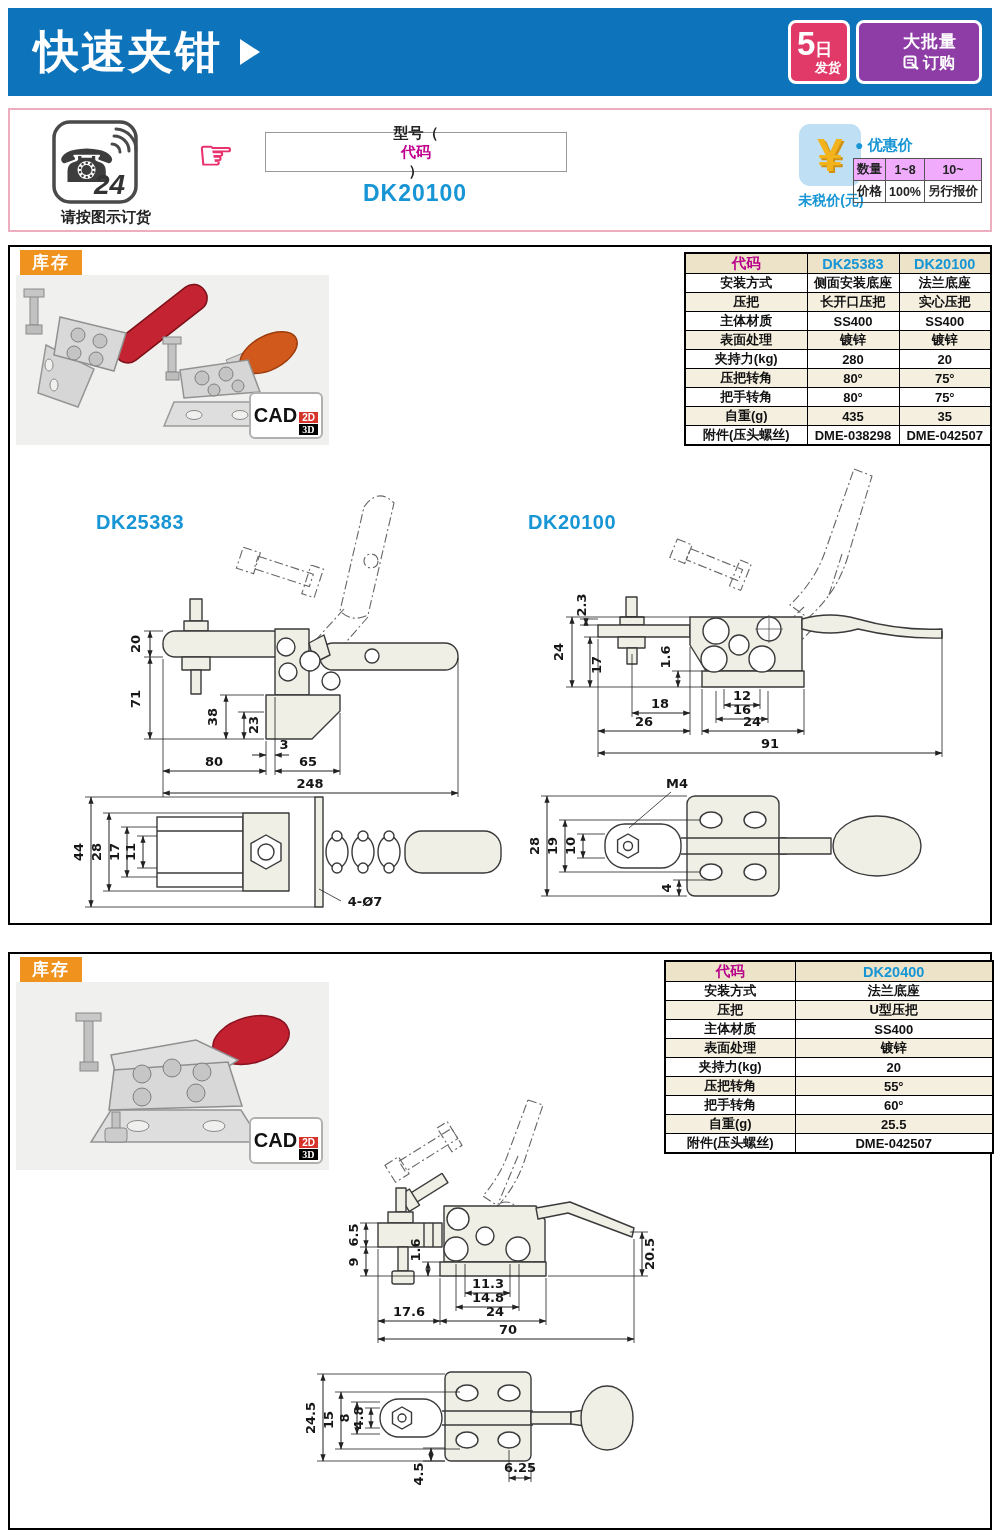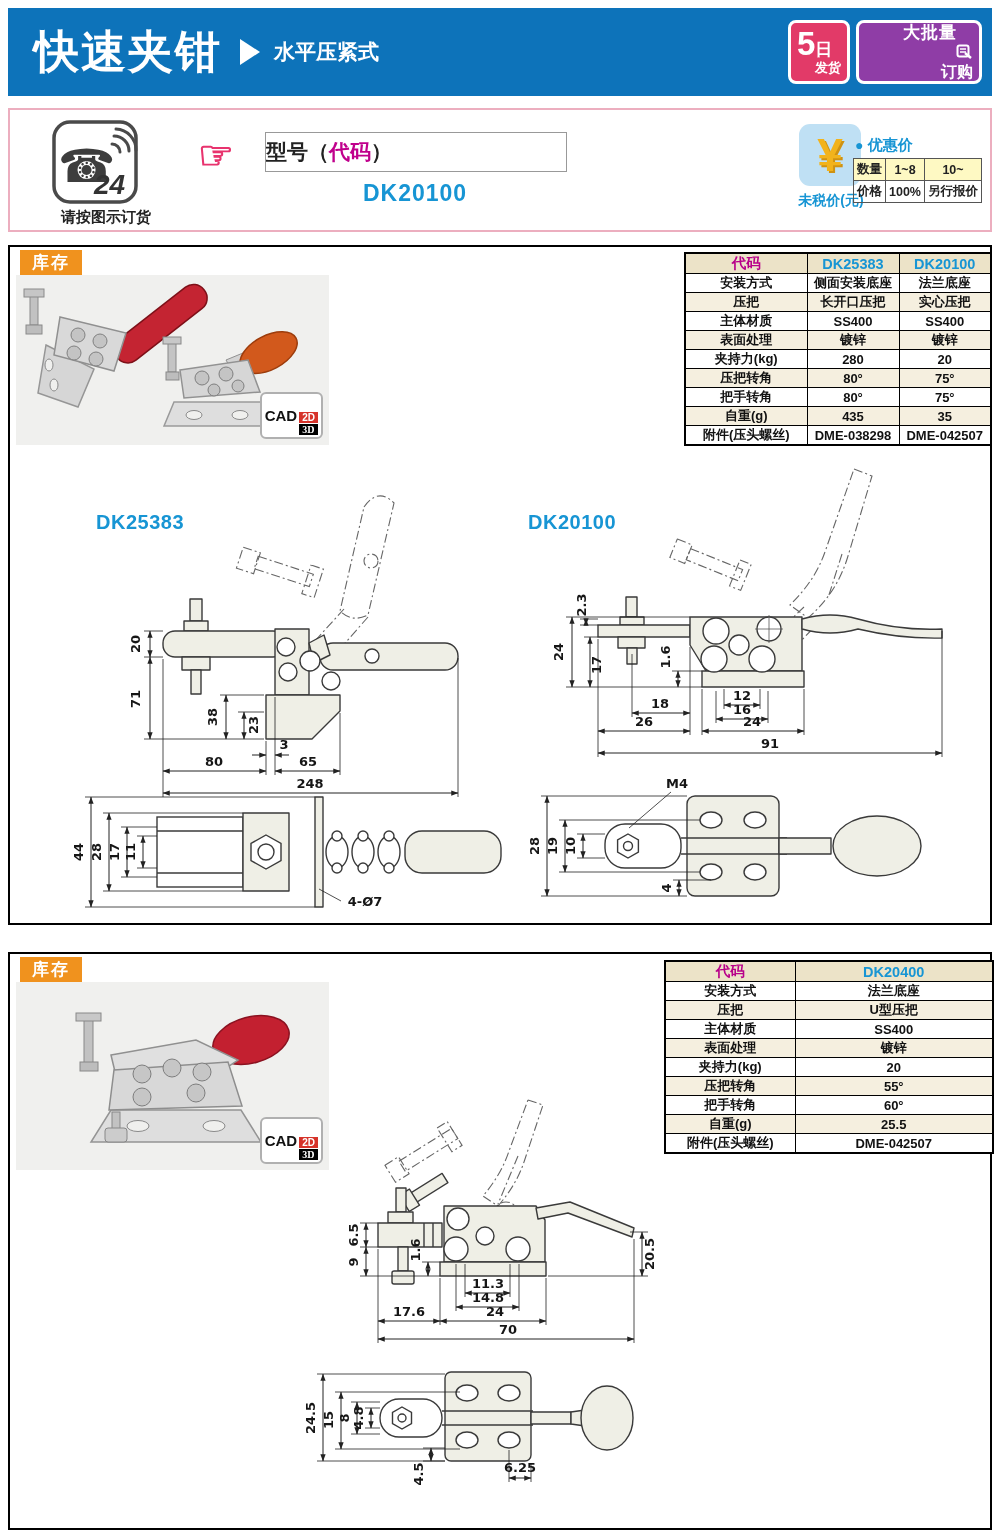--- a/index.html
+++ b/index.html
@@ -17,47 +17,47 @@
   .badges{margin-left:auto;margin-right:10px;display:flex;gap:6px;}
   .badge{border:3px solid #fff;border-radius:8px;color:#fff;height:54px;
          display:flex;flex-direction:column;justify-content:center;padding:2px 6px;}
   .ship{background:#e23a68;min-width:44px;}
   .ship-top{display:flex;align-items:baseline;line-height:1;}
   .ship-num{font-size:33px;font-weight:bold;}
   .ship-unit{font-size:17px;font-weight:bold;}
   .ship-cap{font-size:13px;font-weight:bold;text-align:right;margin-top:-1px;}
   .bulk{background:#8f3da6;min-width:70px;padding-left:44px;}
   .bulk-l1{font-size:17px;font-weight:bold;letter-spacing:1px;line-height:1.2;}
-  .bulk-l2{display:flex;align-items:flex-end;gap:3px;font-size:16px;font-weight:bold;line-height:1.2;flex-direction:column;}
+  .bulk-l2{display:flex;align-items:center;gap:3px;font-size:16px;font-weight:bold;line-height:1.2;}
   
   .order{position:absolute;left:8px;top:108px;width:980px;height:120px;border:2px solid #ecaebf;background:#fff;}
   .ocap{position:absolute;left:18px;top:98px;width:156px;text-align:center;font-size:15px;font-weight:bold;color:#222;}
   .hand{position:absolute;left:188px;top:22px;font-size:40px;color:#e8336e;font-weight:bold;}
   .modelbox{position:absolute;left:255px;top:22px;width:300px;height:38px;border:1.5px solid #999;
-            display:flex;align-items:center;font-size:21px;font-weight:bold;color:#222;}
+            display:flex;align-items:center;justify-content:center;font-size:15px;font-weight:bold;color:#222;flex-direction:column;}
   .modelbox .mag{color:#c0008c;}
   .modelcode{position:absolute;left:255px;top:70px;width:300px;text-align:center;
              font-size:23px;font-weight:bold;color:#1795d4;letter-spacing:1px;}
   .yenicon{position:absolute;left:789px;top:14px;width:62px;height:62px;background:#bfe0f4;border-radius:11px;
            display:flex;align-items:center;justify-content:center;}
   .yenicon span{font-size:46px;font-weight:900;color:#f2b31c;text-shadow:2px 2px 0 #cf9212;}
   .taxnote{position:absolute;left:771px;top:82px;width:100px;text-align:center;font-size:14px;font-weight:bold;color:#1795d4;}
   .disc{position:absolute;left:845px;top:26px;font-size:15px;font-weight:bold;color:#1795d4;}
   .disc .dot{font-size:14px;}
   .price{position:absolute;left:843px;top:48px;border-collapse:collapse;}
   .price td{border:1px solid #555;font-size:12.5px;font-weight:bold;text-align:center;padding:2px 3px;color:#222;white-space:nowrap;}
-  .price tr:first-child td{background:#fef9c3;}
+  .price tr:first-child td{background:#f0abfc;}
   
   .sec{position:absolute;background:#fff;border:2px solid #000;}
   .stock{position:absolute;left:10px;top:3px;background:#f0921e;color:#fff;font-size:17px;
          font-weight:bold;padding:1px 12px 3px;letter-spacing:2px;}
   .photo{position:absolute;background:#f0f0ee;}
   .cadbadge{position:absolute;right:6px;bottom:6px;background:#fff;border:2px solid #b0b0b0;border-radius:6px;
             display:flex;align-items:center;padding:2px 3px;gap:2px;}
-  .cadtxt{font-weight:bold;font-size:15px;color:#111;}
+  .cadtxt{font-weight:bold;font-size:20px;color:#111;}
   .cadchips{display:flex;flex-direction:column;gap:1px;}
   .chip2d,.chip3d{color:#fff;font-size:10px;font-weight:bold;padding:0 3px;line-height:11px;}
   .chip2d{background:#d6332a;margin-top:16px;}
   .chip3d{background:#000000;font-family:Liberation Serif, serif;}
   .spec{position:absolute;border-collapse:collapse;table-layout:fixed;border:2px solid #000;}
   .spec td{border:1px solid #000;text-align:center;font-size:13px;font-weight:bold;color:#111;
            padding:0;white-space:nowrap;overflow:hidden;}
   .spec tr:nth-child(odd) td{background:#f5efdf;}
   .spec tr:nth-child(even) td{background:#fff;}
   .spec tr.hdr td{background:#ece3c8;font-size:14.5px;}
@@ -86,21 +86,20 @@
     </marker>
   </defs>
 </svg>
 
 <div id="page">
 
   <div class="hdrbar">
     <div class="htitle">快速夹钳</div>
     <div class="harrow"></div>
     <div class="hsub">
-      <div class="hsub2">水平压紧式</div>
     </div>
     <div class="badges">
       <div class="badge ship">
         <div class="ship-top">
           <span class="ship-num">5</span>
           <span class="ship-unit">日</span>
         </div>
         <div class="ship-cap">发货</div>
       </div>
       <div class="badge bulk">

